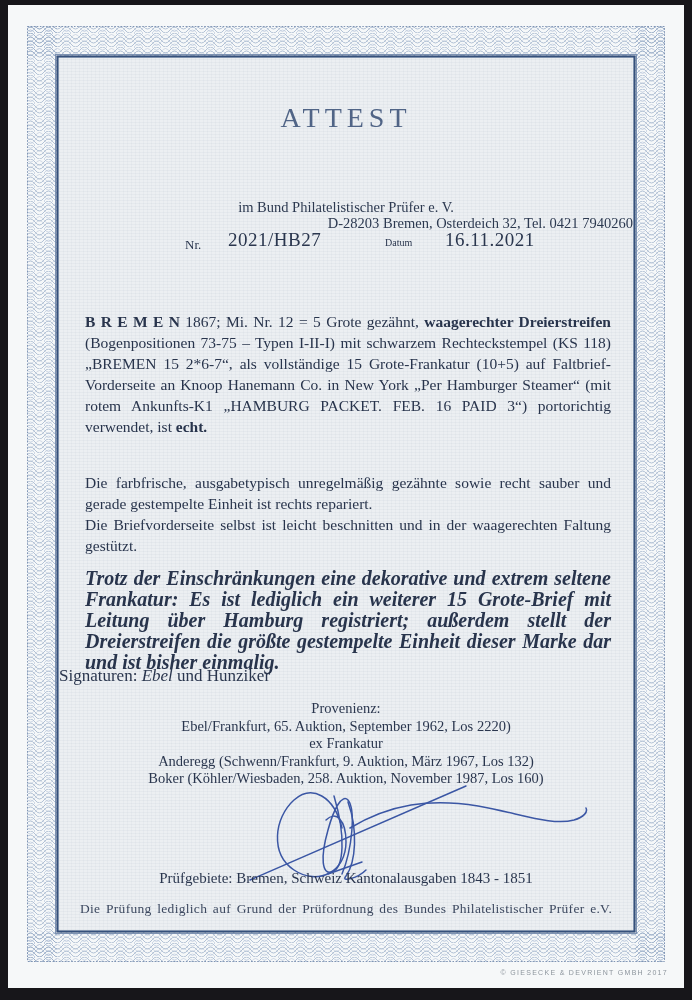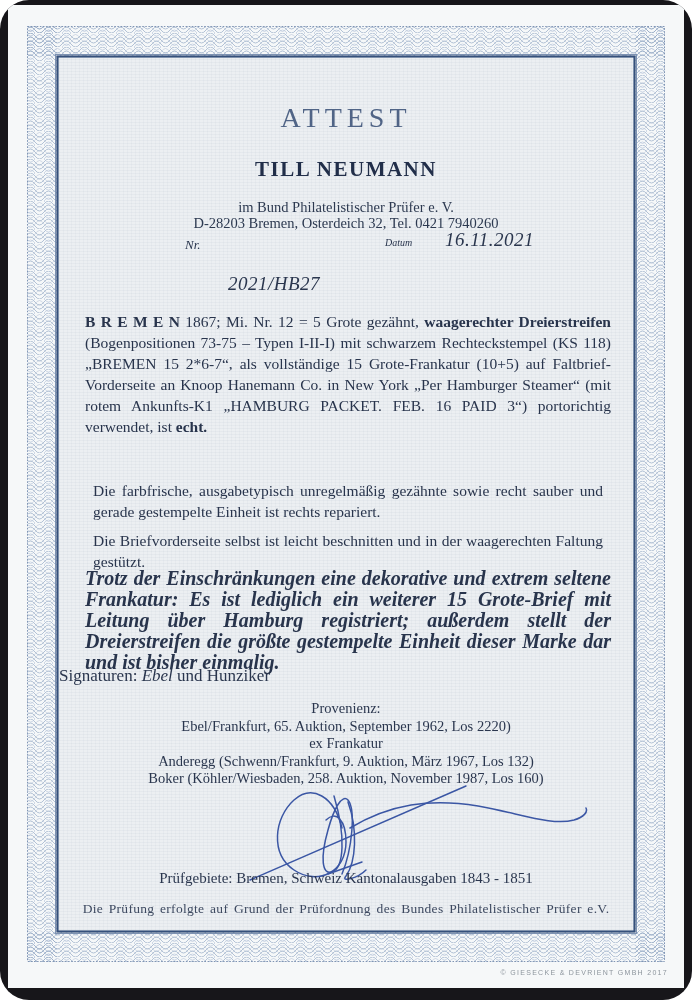--- a/index.html
+++ b/index.html
@@ -2,21 +2,20 @@
 <html><head>
 <meta charset="utf-8">
 <style>
   html,body{margin:0;padding:0;}
   .photo{
     position:relative;
     width:692px;height:1000px;
     background:#17161a;
     overflow:hidden;
     font-family:"Liberation Serif","DejaVu Serif",serif;
-    border-radius:29px;
   }
   .paper{
     position:absolute;
     left:8px;right:8px;top:5px;bottom:12px;
     background:#f6f8f9;
   }
   .border-svg{position:absolute;left:0;top:0;}
   .content{
     position:absolute;
     left:51px;top:53px;          
@@ -33,25 +32,25 @@
     font-size:28px;letter-spacing:5px;
     color:#506486;
   }
   .examiner-name{
     top:99px;text-align:center;
     font-size:21px;font-weight:bold;letter-spacing:1.5px;
     color:#212e49;
   }
   .examiner-role{top:126px;text-align:center;font-size:13px;color:#2c3950;}
   .examiner-assoc{top:141px;text-align:center;font-size:14.5px;color:#2c3950;}
-  .examiner-addr{top:157px;text-align:center;font-size:14.5px;color:#2c3950;}
+  .examiner-addr{top:157px;text-align:right;font-size:14.5px;color:#2c3950;}
   .nr-row{top:170px;height:28px;}
-  .nr-row span{position:absolute;white-space:nowrap;font-style:italic;}
+  .nr-row span{position:absolute;white-space:nowrap;}
   .nr-label{left:126px;top:9px;font-size:13px;}
-  .nr-value{left:169px;top:1px;font-size:19px;letter-spacing:0.5px;margin-top:44px;}
+  .nr-value{left:169px;top:1px;font-size:19px;letter-spacing:0.5px;}
   .datum-label{left:326px;top:9px;font-size:10px;}
   .datum-value{left:386px;top:1px;font-size:19px;letter-spacing:0.5px;}
   .body-par{
     left:26px !important;right:22px !important;
     font-size:15.5px;line-height:21px;
     text-align:justify;color:#28344c;
   }
   .seg-b{font-weight:bold;}
   .seg-i{font-style:italic;}
   .par-description{top:253px;}
@@ -99,36 +98,35 @@
       <rect x="19.5" y="21.5" width="637" height="935" fill="none" stroke="#8095b4" stroke-width="1" stroke-dasharray="1.5,1.6"></rect>
 
       <rect x="47.5" y="49.5" width="581" height="879" fill="none" stroke="#7d92b2" stroke-width="1"></rect>
       <rect x="49.5" y="51.5" width="577" height="875" fill="none" stroke="#35507b" stroke-width="2.2"></rect>
     </svg>
 
     <div class="content">
 
       <div class="title">ATTEST</div>
 
-      <div class="examiner-name">TILL NEUMANN</div>
       <div class="examiner-assoc">im Bund Philatelistischer Prüfer e. V.</div>
       <div class="examiner-addr">D-28203 Bremen, Osterdeich 32, Tel. 0421 7940260</div>
 
       <div class="nr-row">
         <span class="nr-label">Nr.</span>
         <span class="nr-value">2021/HB27</span>
         <span class="datum-label">Datum</span>
         <span class="datum-value">16.11.2021</span>
       </div>
 
       <p class="body-par par-description"><span class="seg-b">B R E M E N </span><span>1867; Mi. Nr. 12 = 5 Grote gezähnt, </span><span class="seg-b">waagerechter Dreierstreifen </span><span>(Bogenpositionen 73-75 – Typen I-II-I) mit schwarzem Rechteckstempel (KS 118) „BREMEN 15 2*6-7“, als vollständige 15 Grote-Frankatur (10+5) auf Faltbrief-Vorderseite an Knoop Hanemann Co. in New York „Per Hamburger Steamer“ (mit rotem Ankunfts-K1 „HAMBURG PACKET. FEB. 16 PAID 3“) portorichtig verwendet, ist </span><span class="seg-b">echt.</span></p>
 
       <div class="body-par par-condition">
-        <p style="margin:8px;">Die farbfrische, ausgabetypisch unregelmäßig gezähnte sowie recht sauber und gerade gestempelte Einheit ist rechts repariert.</p>
-        <p style="margin:8px;">Die Briefvorderseite selbst ist leicht beschnitten und in der waagerechten Faltung gestützt.</p>
+        <p style="margin:0;">Die farbfrische, ausgabetypisch unregelmäßig gezähnte sowie recht sauber und gerade gestempelte Einheit ist rechts repariert.</p>
+        <p style="margin:0;">Die Briefvorderseite selbst ist leicht beschnitten und in der waagerechten Faltung gestützt.</p>
       </div>
 
       <p class="body-par par-rarity">Trotz der Einschränkungen eine dekorative und extrem seltene Frankatur: Es ist lediglich ein weiterer 15 Grote-Brief mit Leitung über Hamburg registriert; außerdem stellt der Dreierstreifen die größte gestempelte Einheit dieser Marke dar und ist bisher einmalig.</p>
 
       <div class="signaturen"><span>Signaturen: </span><span class="seg-i">Ebel</span><span> und Hunziker</span></div>
 
       <div class="provenance">
         <div>Provenienz:</div>
         <div>Ebel/Frankfurt, 65. Auktion, September 1962, Los 2220)</div>
         <div>ex Frankatur</div>
@@ -142,19 +140,19 @@
           <path d="M112,58 C104,26 82,14 64,30 C44,48 40,84 64,100 C88,116 116,102 116,72 C116,50 106,40 96,50"></path>
           <path d="M104,26 C116,66 114,98 102,102 C92,105 90,88 98,60 C104,38 112,24 118,30 C126,40 122,80 112,104"></path>
           <path d="M118,32 C128,60 126,92 116,106 C110,113 128,108 136,100"></path>
           <path d="M120,58 C160,34 200,28 248,36 C292,44 322,56 344,50 C354,47 358,42 356,38"></path>
           <path d="M98,104 L132,92"></path>
         </g>
       </svg>
 
       <div class="pruefgebiete">Prüfgebiete: Bremen, Schweiz Kantonalausgaben 1843 - 1851</div>
 
-      <div class="footer-note">Die Prüfung erfolgte auf Grund der Prüfordnung des Bundes Philatelistischer Prüfer e.V.</div>
+      <div class="footer-note">Die Prüfung lediglich auf Grund der Prüfordnung des Bundes Philatelistischer Prüfer e.V.</div>
 
     </div>
   </div>
 
   <div class="print-credit">© GIESECKE &amp; DEVRIENT GMBH 2017</div>
 </div>
 
 </body></html>

